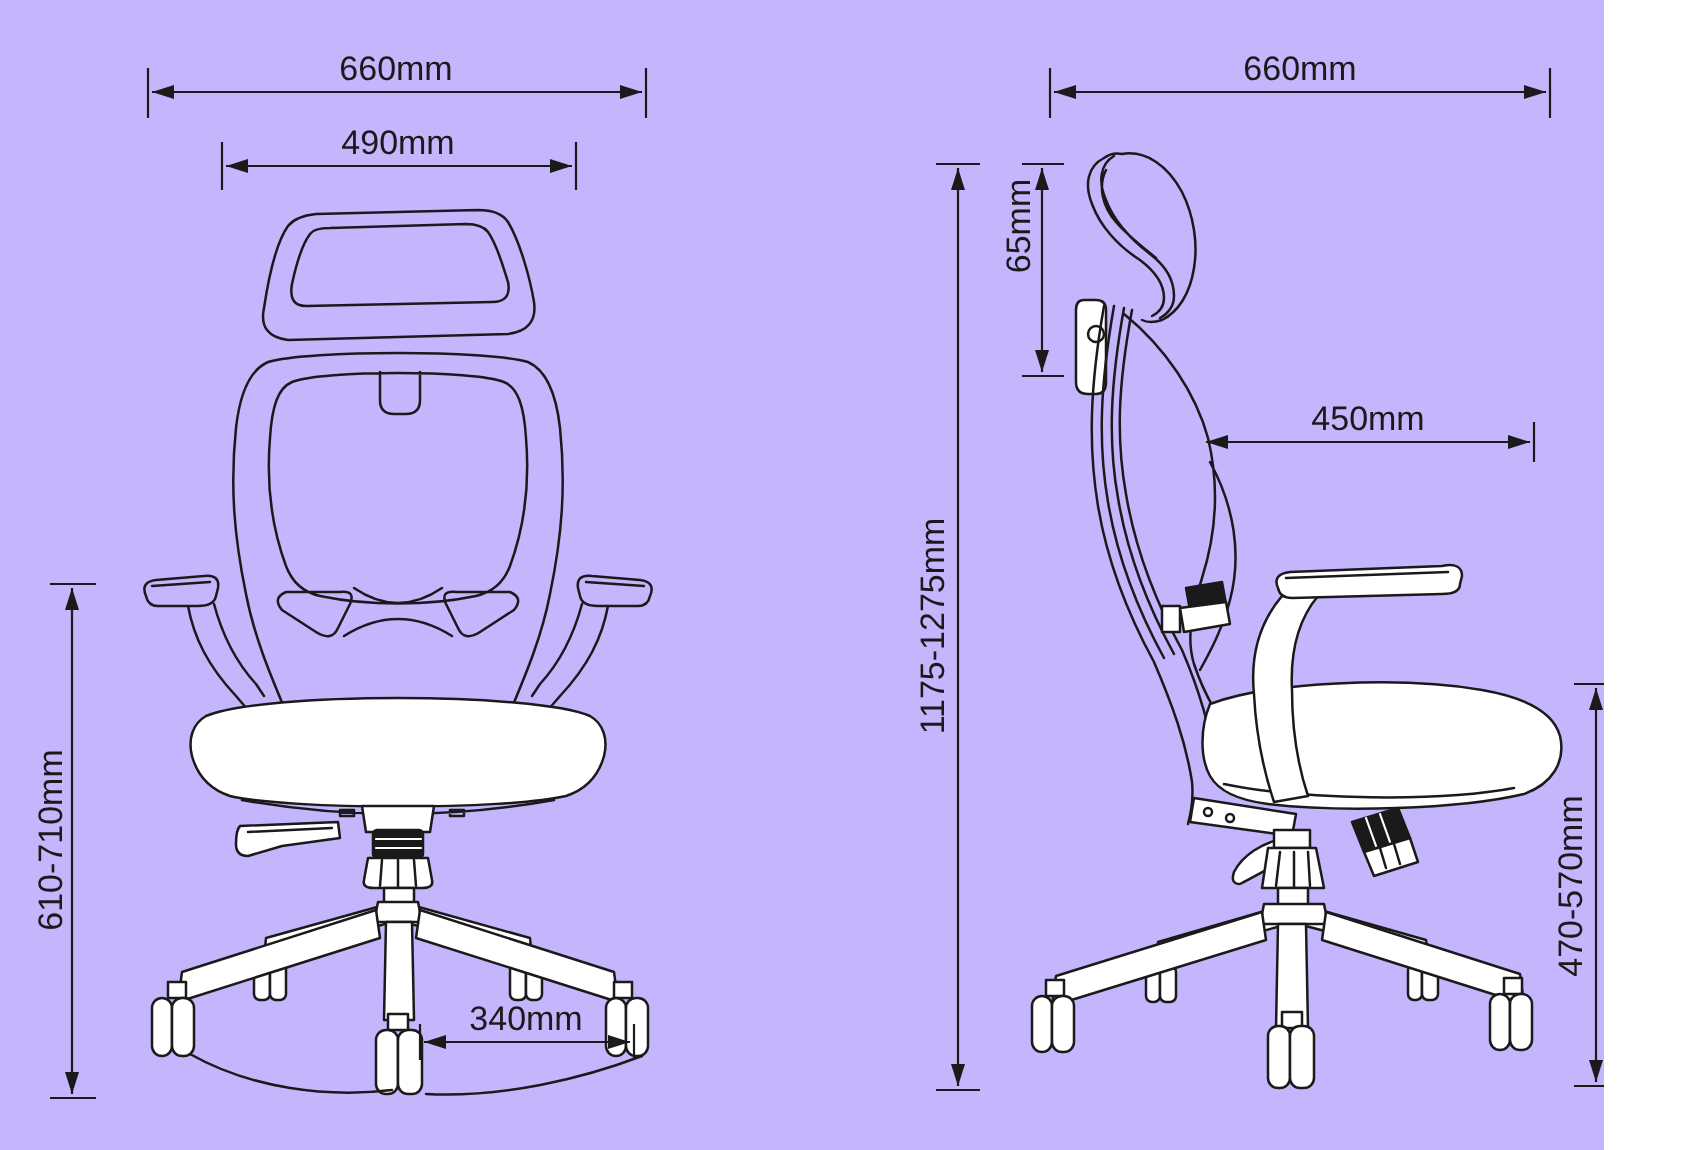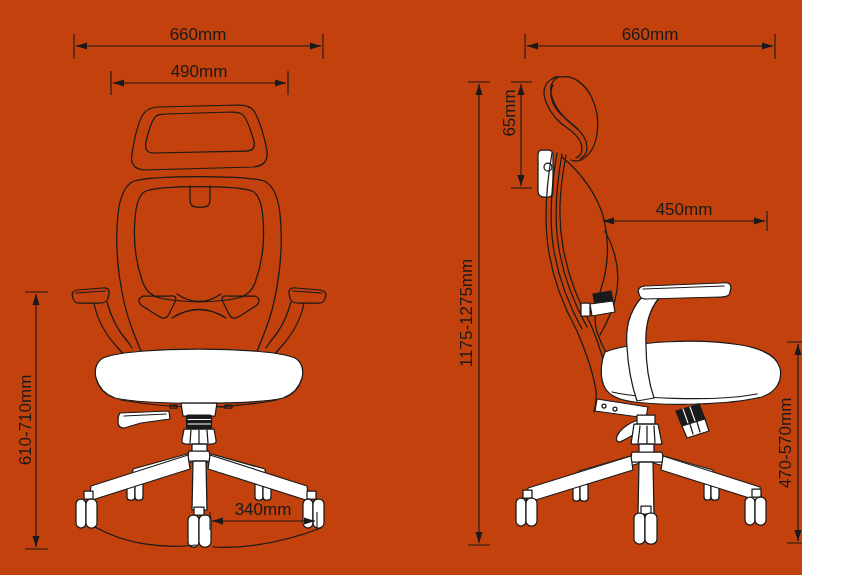--- a/index.html
+++ b/index.html
@@ -1,16 +1,16 @@
 <!DOCTYPE html>
 <html><head>
 <meta charset="utf-8">
 <style>
   html,body{margin:0;padding:0;background:#ffffff;}
-  .stage{position:relative;width:802px;height:575px;background:#c2410c;overflow:hidden;
+  .stage{position:relative;width:802px;height:575px;background:#c4b5fd;overflow:hidden;
          font-family:"Liberation Sans", sans-serif;}
   svg{display:block}
   .chair{stroke:#1a1a1a;stroke-width:1.25;fill:none;stroke-linecap:round;stroke-linejoin:round;}
   .chair .solid{fill:#ffffff;}
   .chair .dark{fill:#1a1a1a;stroke:#1a1a1a;}
   .chair .lite{stroke:#ffffff;stroke-width:1.1;fill:none;}
   .dim{stroke:#1a1a1a;stroke-width:1.1;fill:none;}
   .dimtext{font-family:"Liberation Sans", sans-serif;font-size:17px;fill:#1a1a1a;stroke:none;}
 </style>
 </head>

